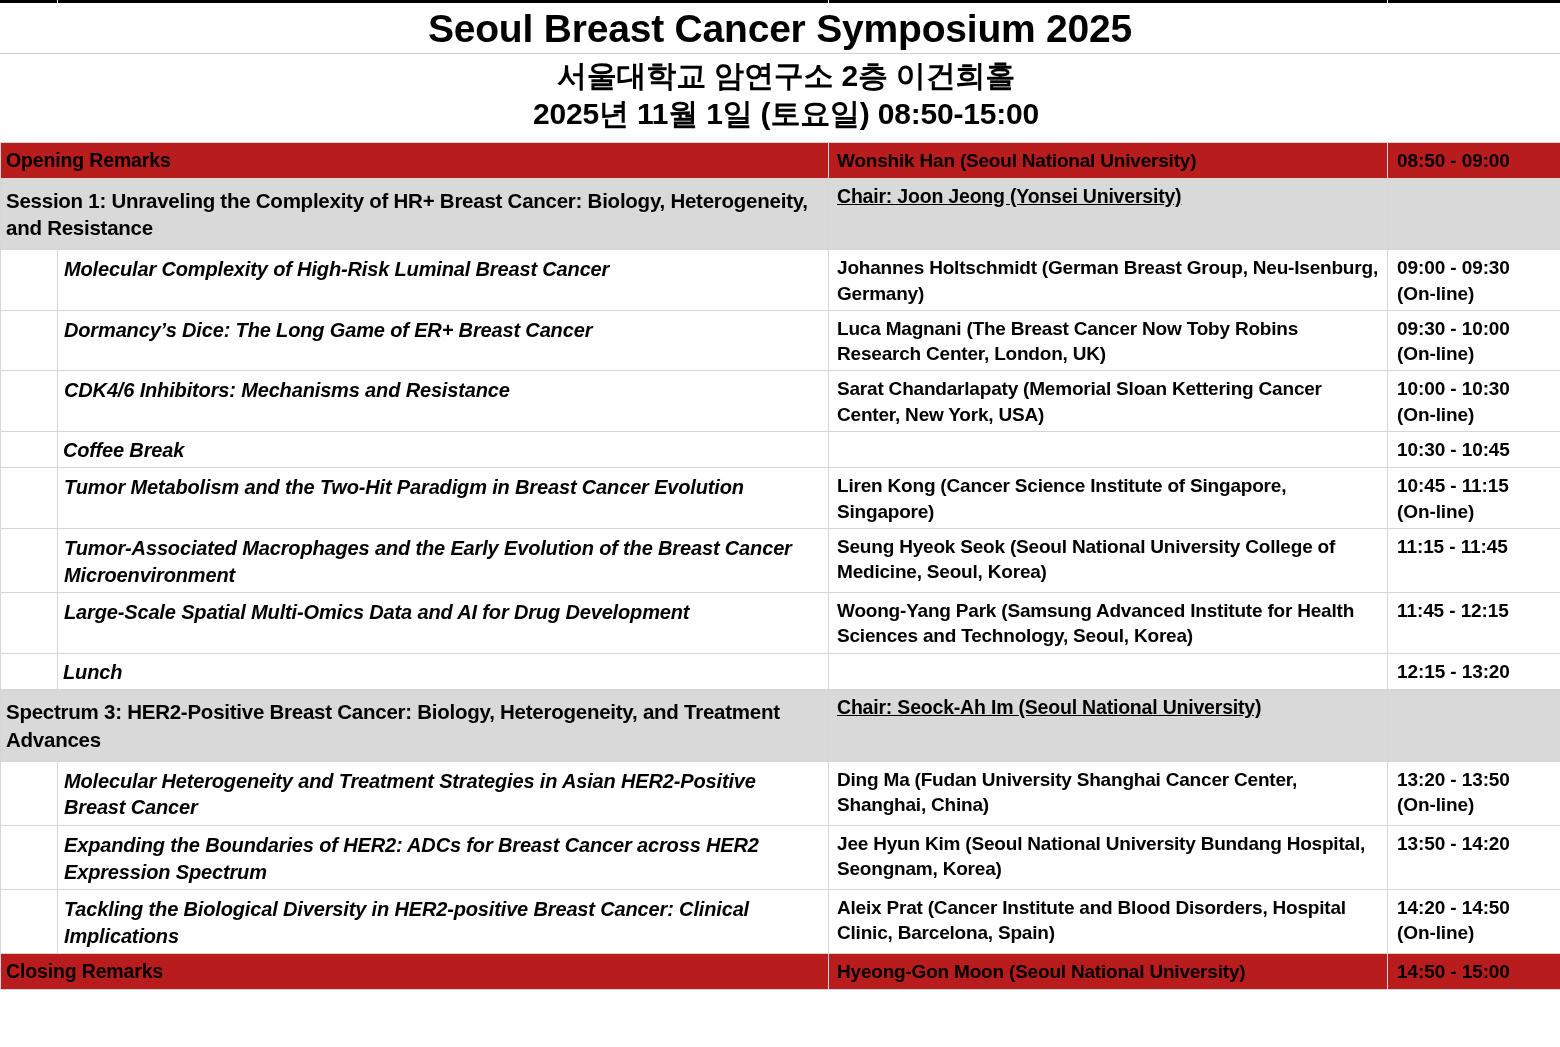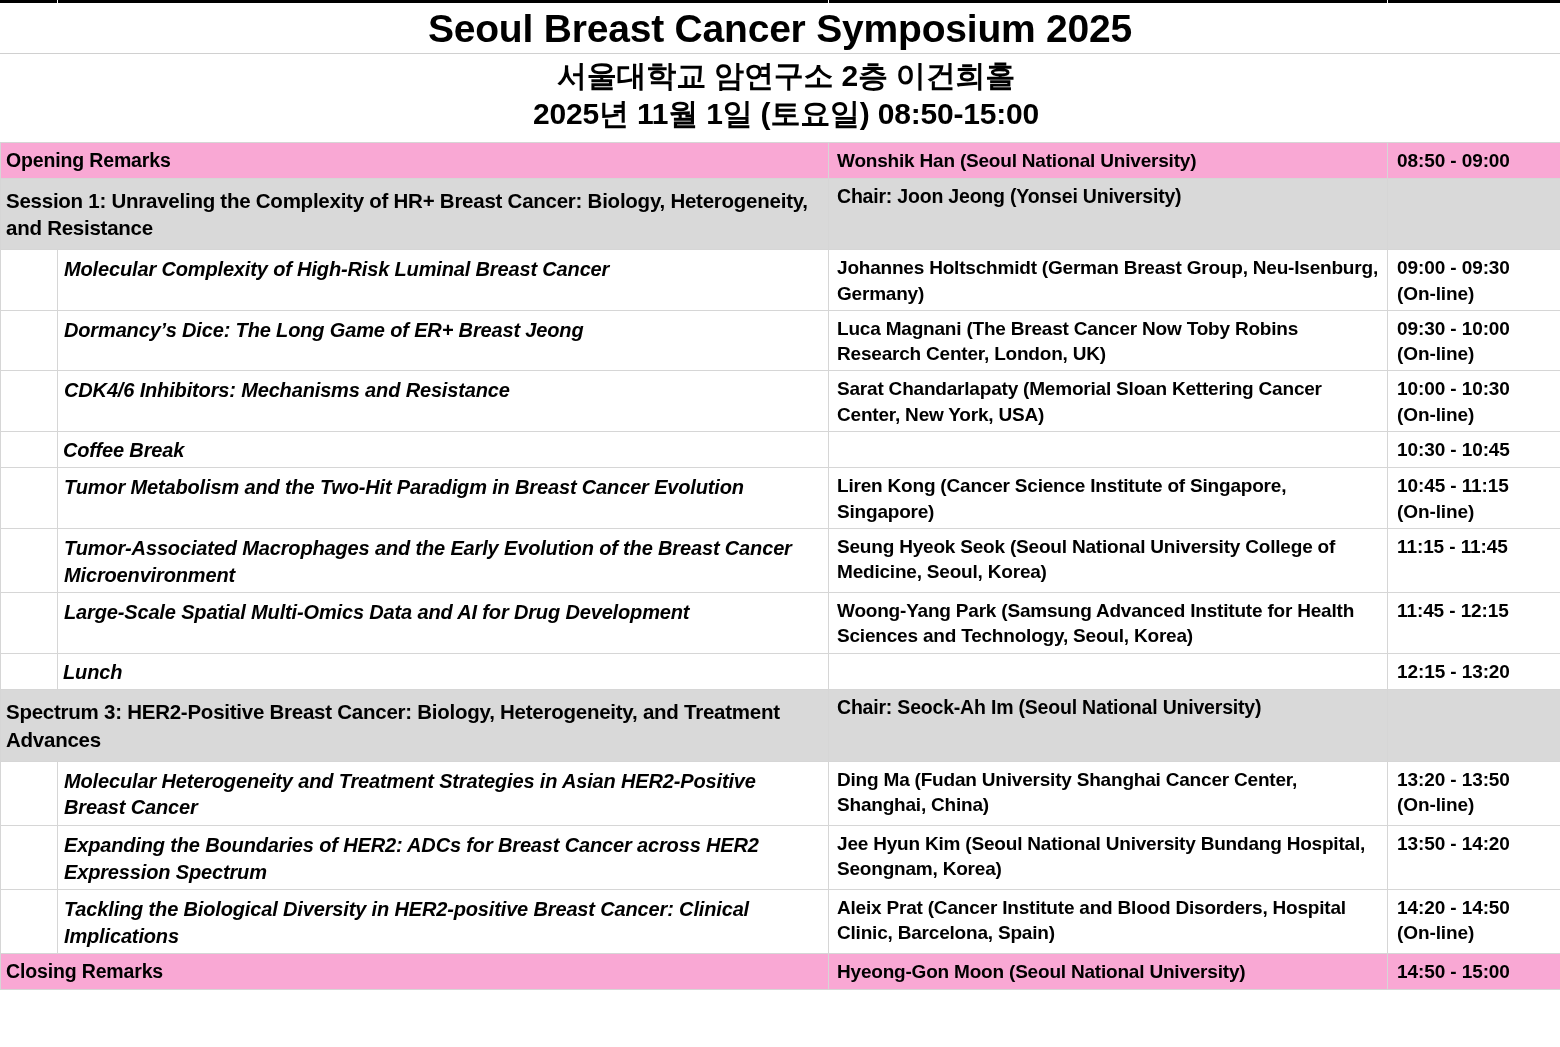--- a/index.html
+++ b/index.html
@@ -94,38 +94,39 @@
     font-weight: bold;
     padding-top: 8px;
     padding-bottom: 8px;
     letter-spacing: -0.25px;
   }
   .cell.chair {
     font-size: 19.5px;
     font-weight: bold;
     letter-spacing: -0.2px;
     padding-left: 8px;
+    text-decoration: underline;
   }
   .cell.break {
     font-style: italic;
     font-size: 20px;
     font-weight: bold;
   }
   .cell.talk {
     font-size: 20px;
     padding-left: 6px;
     padding-top: 6px;
     font-style: italic;
   }
 
   
   td.vmid { vertical-align: middle; }
 
   
-  tr.r-remark  > td { background: #f9a8d4; }
+  tr.r-remark  > td { background: #b91c1c; }
   tr.r-session > td { background: #d9d9d9; }
   tr.r-talk    > td { background: #ffffff; }
   tr.r-break   > td { background: #ffffff; }
 </style>
 </head>
 <body>
 
 <div id="top-rule">
   <div class="colsep" style="left:57px"></div>
   <div class="colsep" style="left:828px"></div>
@@ -182,21 +183,21 @@
         <td>
           <div class="cell time">
             <div>09:00 - 09:30</div>
             <div>(On-line)</div>
           </div>
         </td>
       </tr>
       <tr class="r-talk">
         <td></td>
         <td>
-          <div class="cell talk">Dormancy’s Dice: The Long Game of ER+ Breast Jeong</div>
+          <div class="cell talk">Dormancy’s Dice: The Long Game of ER+ Breast Cancer</div>
         </td>
         <td>
           <div class="cell spk">Luca Magnani (The Breast Cancer Now Toby Robins Research Center, London, UK)</div>
         </td>
         <td>
           <div class="cell time">
             <div>09:30 - 10:00</div>
             <div>(On-line)</div>
           </div>
         </td>

